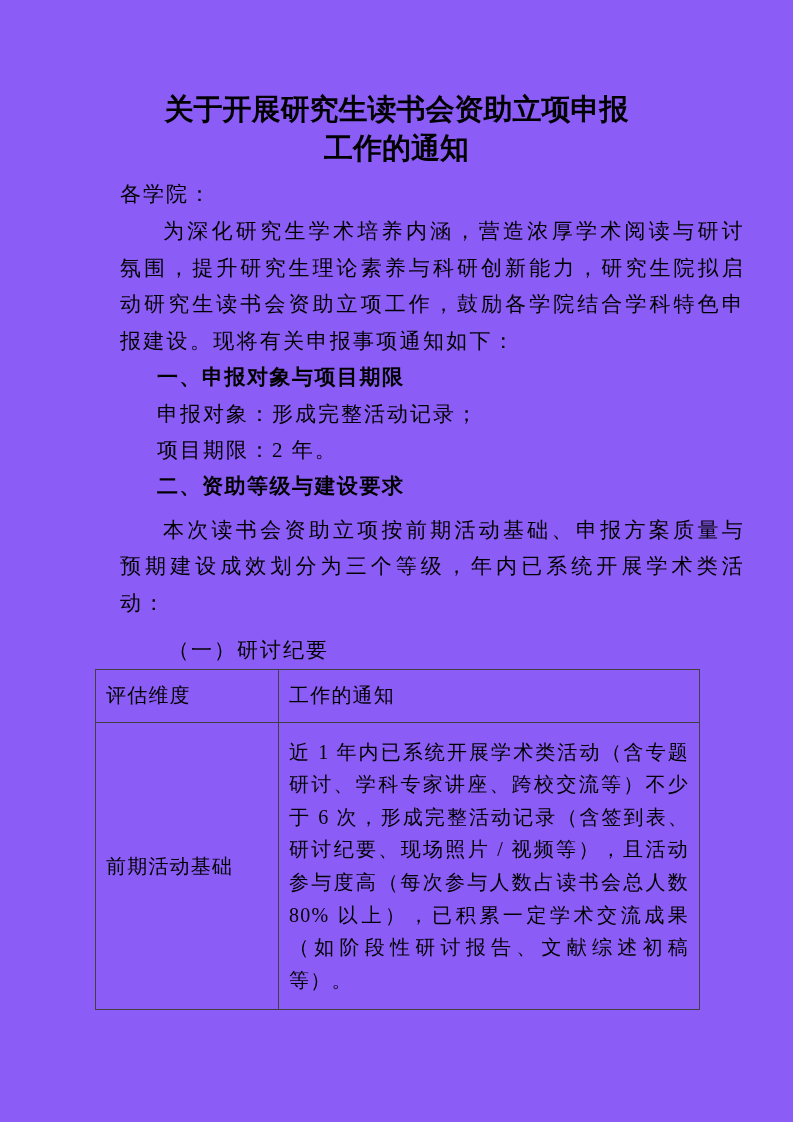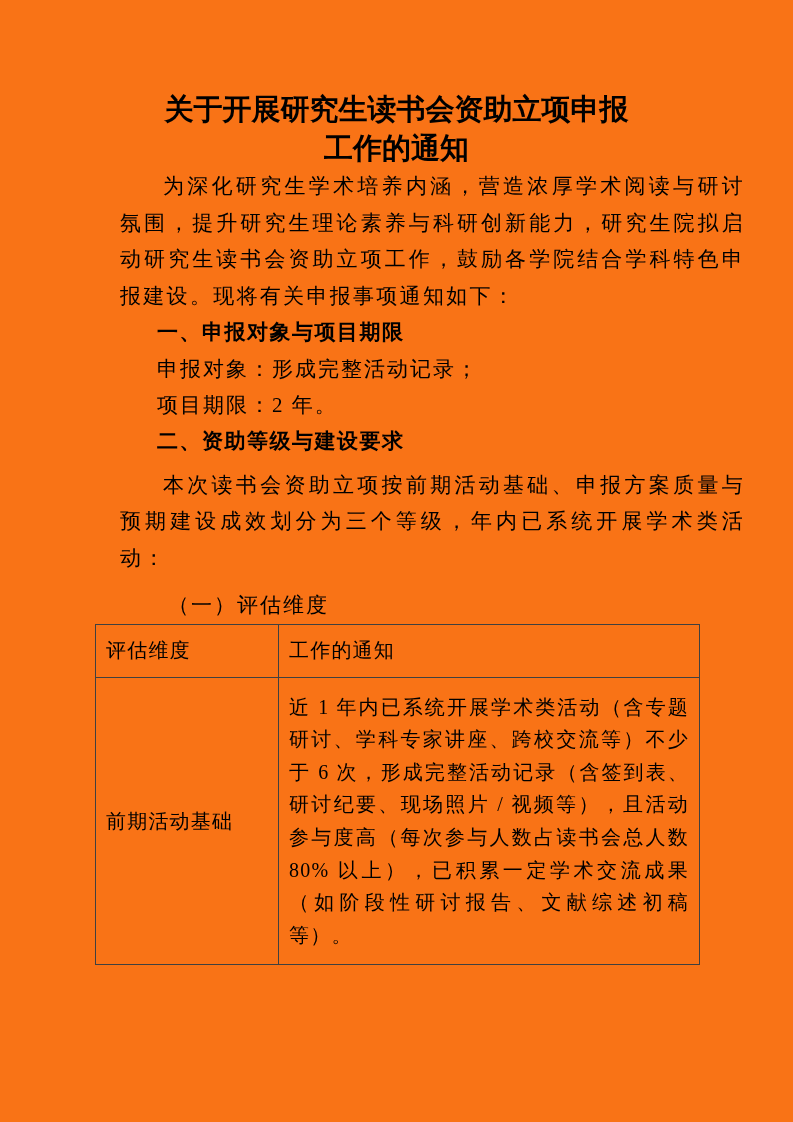--- a/index.html
+++ b/index.html
@@ -4,21 +4,21 @@
 <style>
   html, body {
     margin: 0;
     padding: 0;
     background: #ffffff;
   }
   .page {
     position: relative;
     width: 793px;
     height: 1122px;
-    background: #f97316;
+    background: #8b5cf6;
     overflow: hidden;
     color: #000000;
     font-family: "Liberation Serif", "DejaVu Serif", serif;
   }
   .doc-title {
     margin: 90px 60px 0 60px;
     text-align: center;
     font-weight: bold;
     font-size: 29px;
     line-height: 39px;
@@ -96,34 +96,35 @@
 </head>
 <body>
 
 <div class="page">
 
   <h1 class="doc-title">
     <span class="title-line">关于开展研究生读书会资助立项申报</span>
     <span class="title-line">工作的通知</span>
   </h1>
 
+  <p class="salutation">各学院：</p>
 
   <p class="para">为深化研究生学术培养内涵，营造浓厚学术阅读与研讨氛围，提升研究生理论素养与科研创新能力，研究生院拟启动研究生读书会资助立项工作，鼓励各学院结合学科特色申报建设。现将有关申报事项通知如下：</p>
 
   <p class="sec-heading first">一、申报对象与项目期限</p>
 
   <p class="item-line">申报对象：形成完整活动记录；</p>
 
   <p class="item-line">项目期限：2 年。</p>
 
   <p class="sec-heading">二、资助等级与建设要求</p>
 
   <p class="para para2">本次读书会资助立项按前期活动基础、申报方案质量与预期建设成效划分为三个等级，年内已系统开展学术类活动：</p>
 
-  <p class="sub-heading">（一）评估维度</p>
+  <p class="sub-heading">（一）研讨纪要</p>
 
   <table class="grade-table">
     <colgroup>
       <col class="col-dim">
       <col class="col-req">
     </colgroup>
     <tbody>
       <tr class="header-row">
         <td>评估维度</td>
         <td>工作的通知</td>

